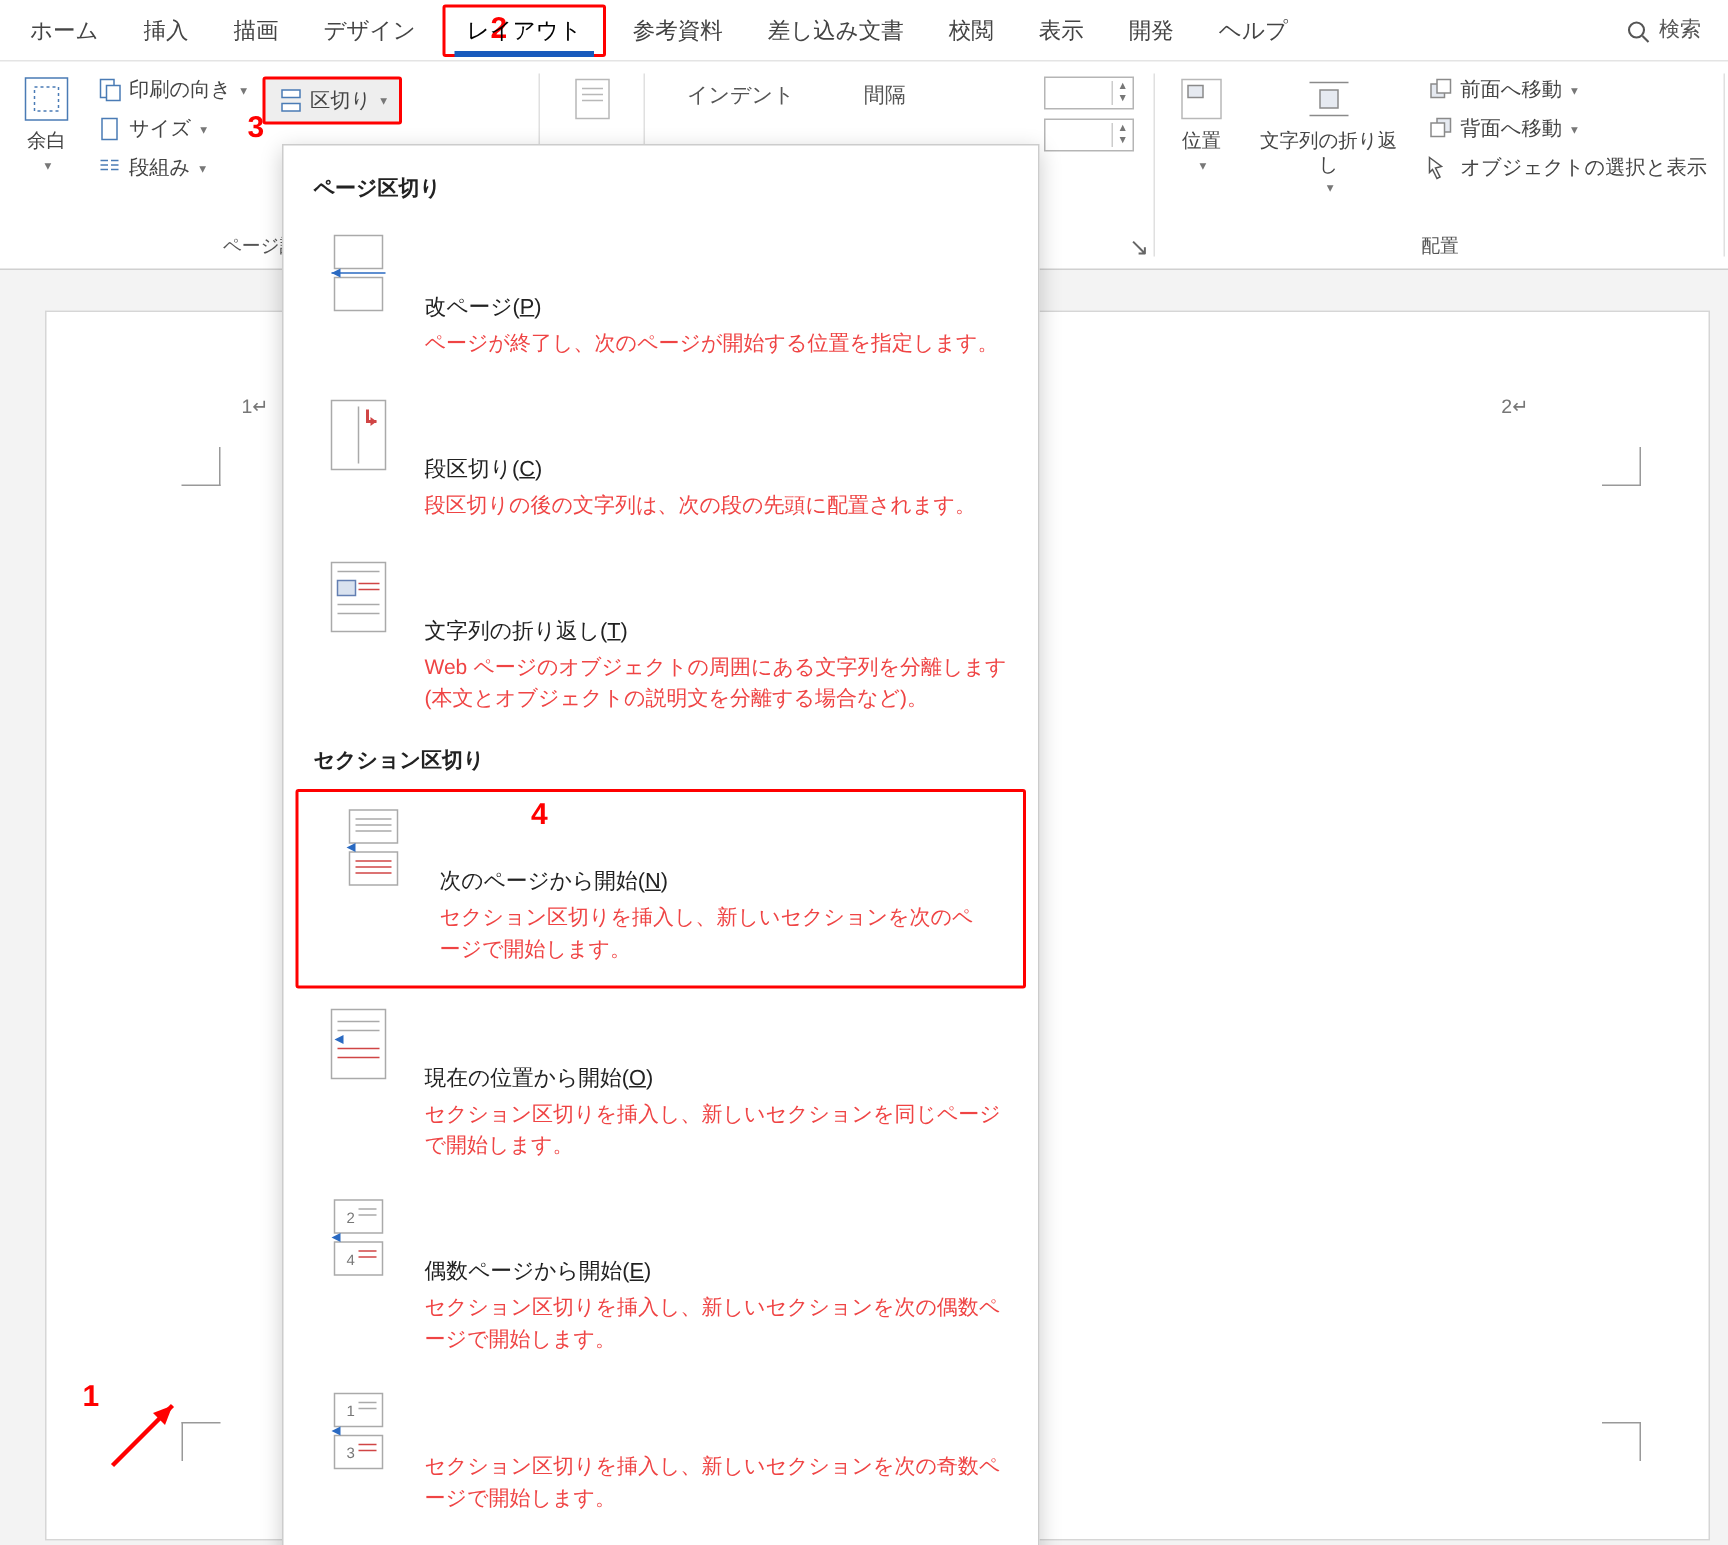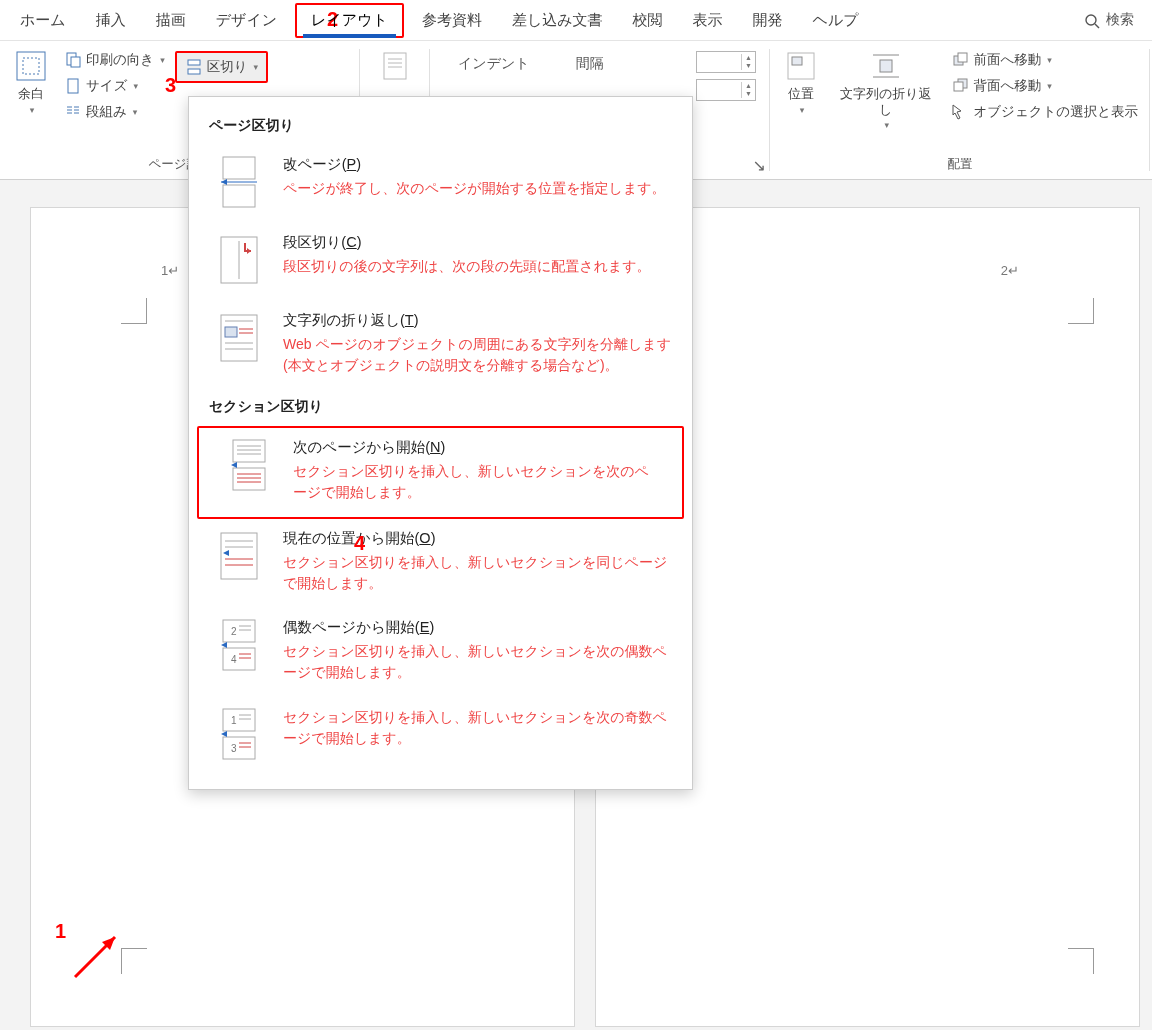--- a/index.html
+++ b/index.html
@@ -167,21 +167,21 @@
   }
   .dd-item {
     display: flex;
     gap: 22px;
     padding: 10px 20px 14px 28px;
   }
   .dd-item .thumb {
     width: 44px; height: 54px; flex: 0 0 44px;
     display:flex; align-items:center; justify-content:center;
   }
-  .dd-item .txt { flex: 1; }
+  .dd-item .txt { flex: 1; margin-top: 40px; }
   .dd-item .title {
     font-size: 14.5px;
     color: #222;
     margin-bottom: 4px;
   }
   .dd-item .title u { text-decoration: underline; }
   .dd-item .desc {
     font-size: 14px;
     color: #ef4444;
     line-height: 1.5;

